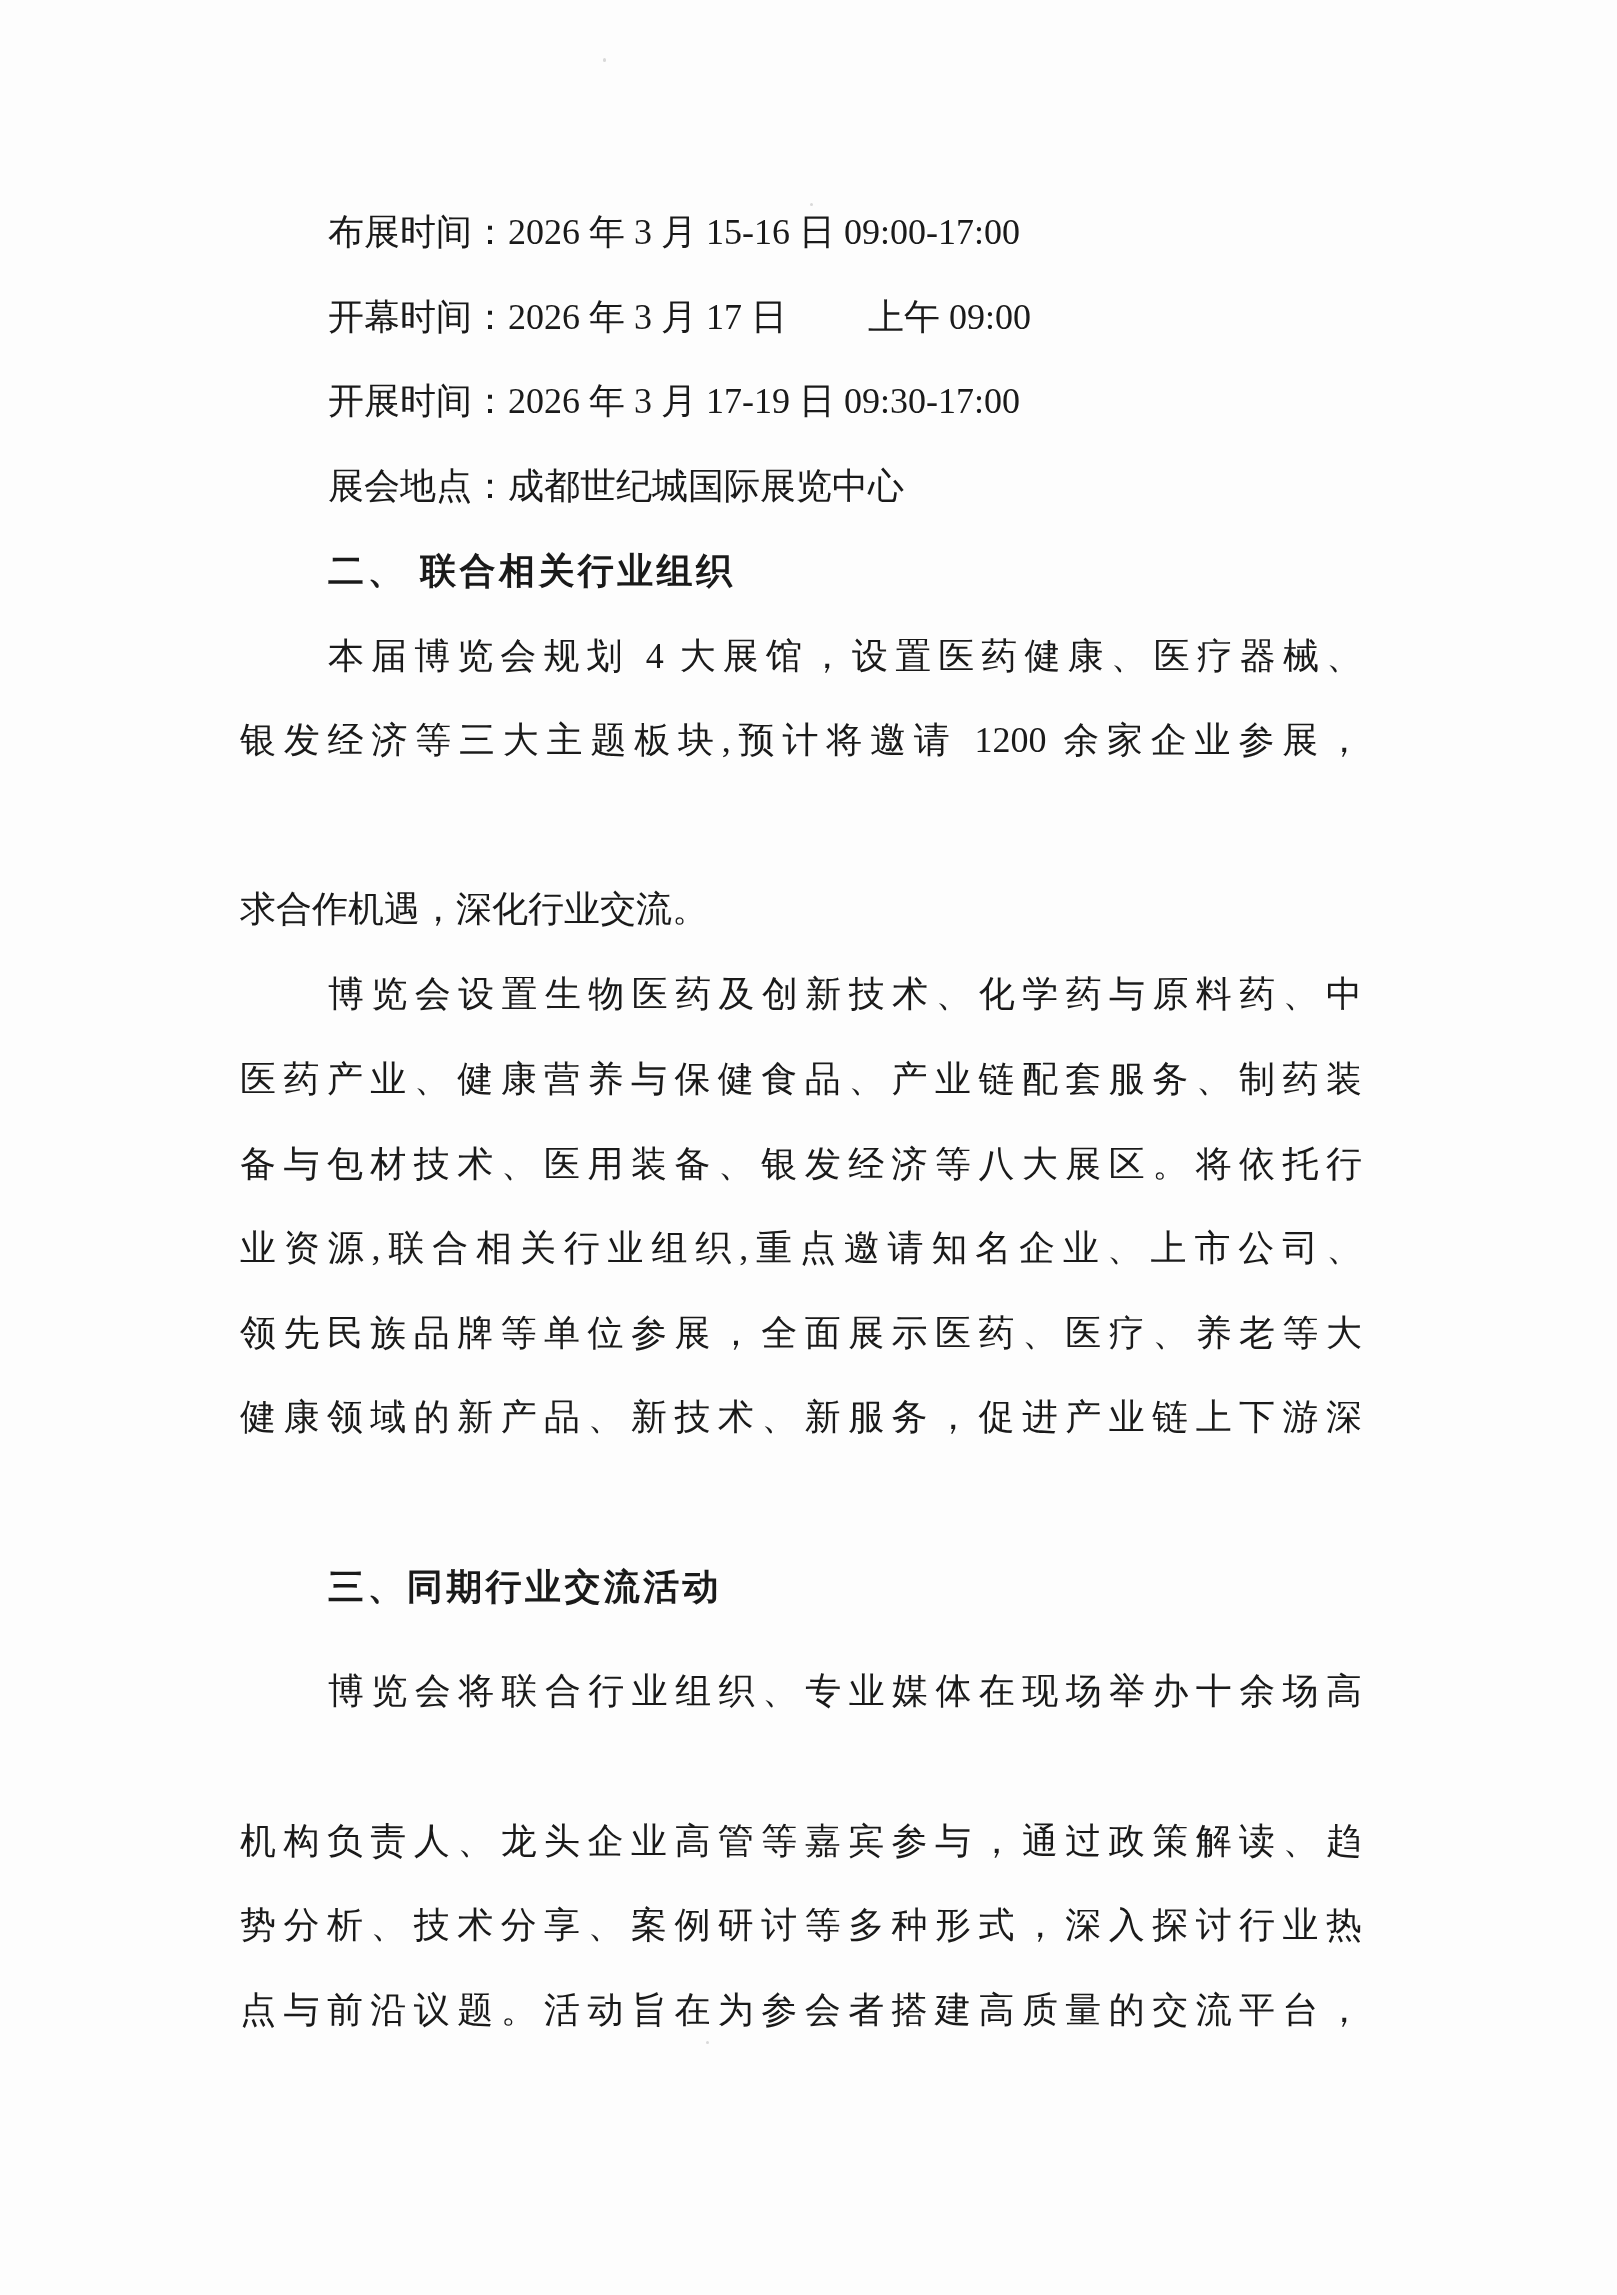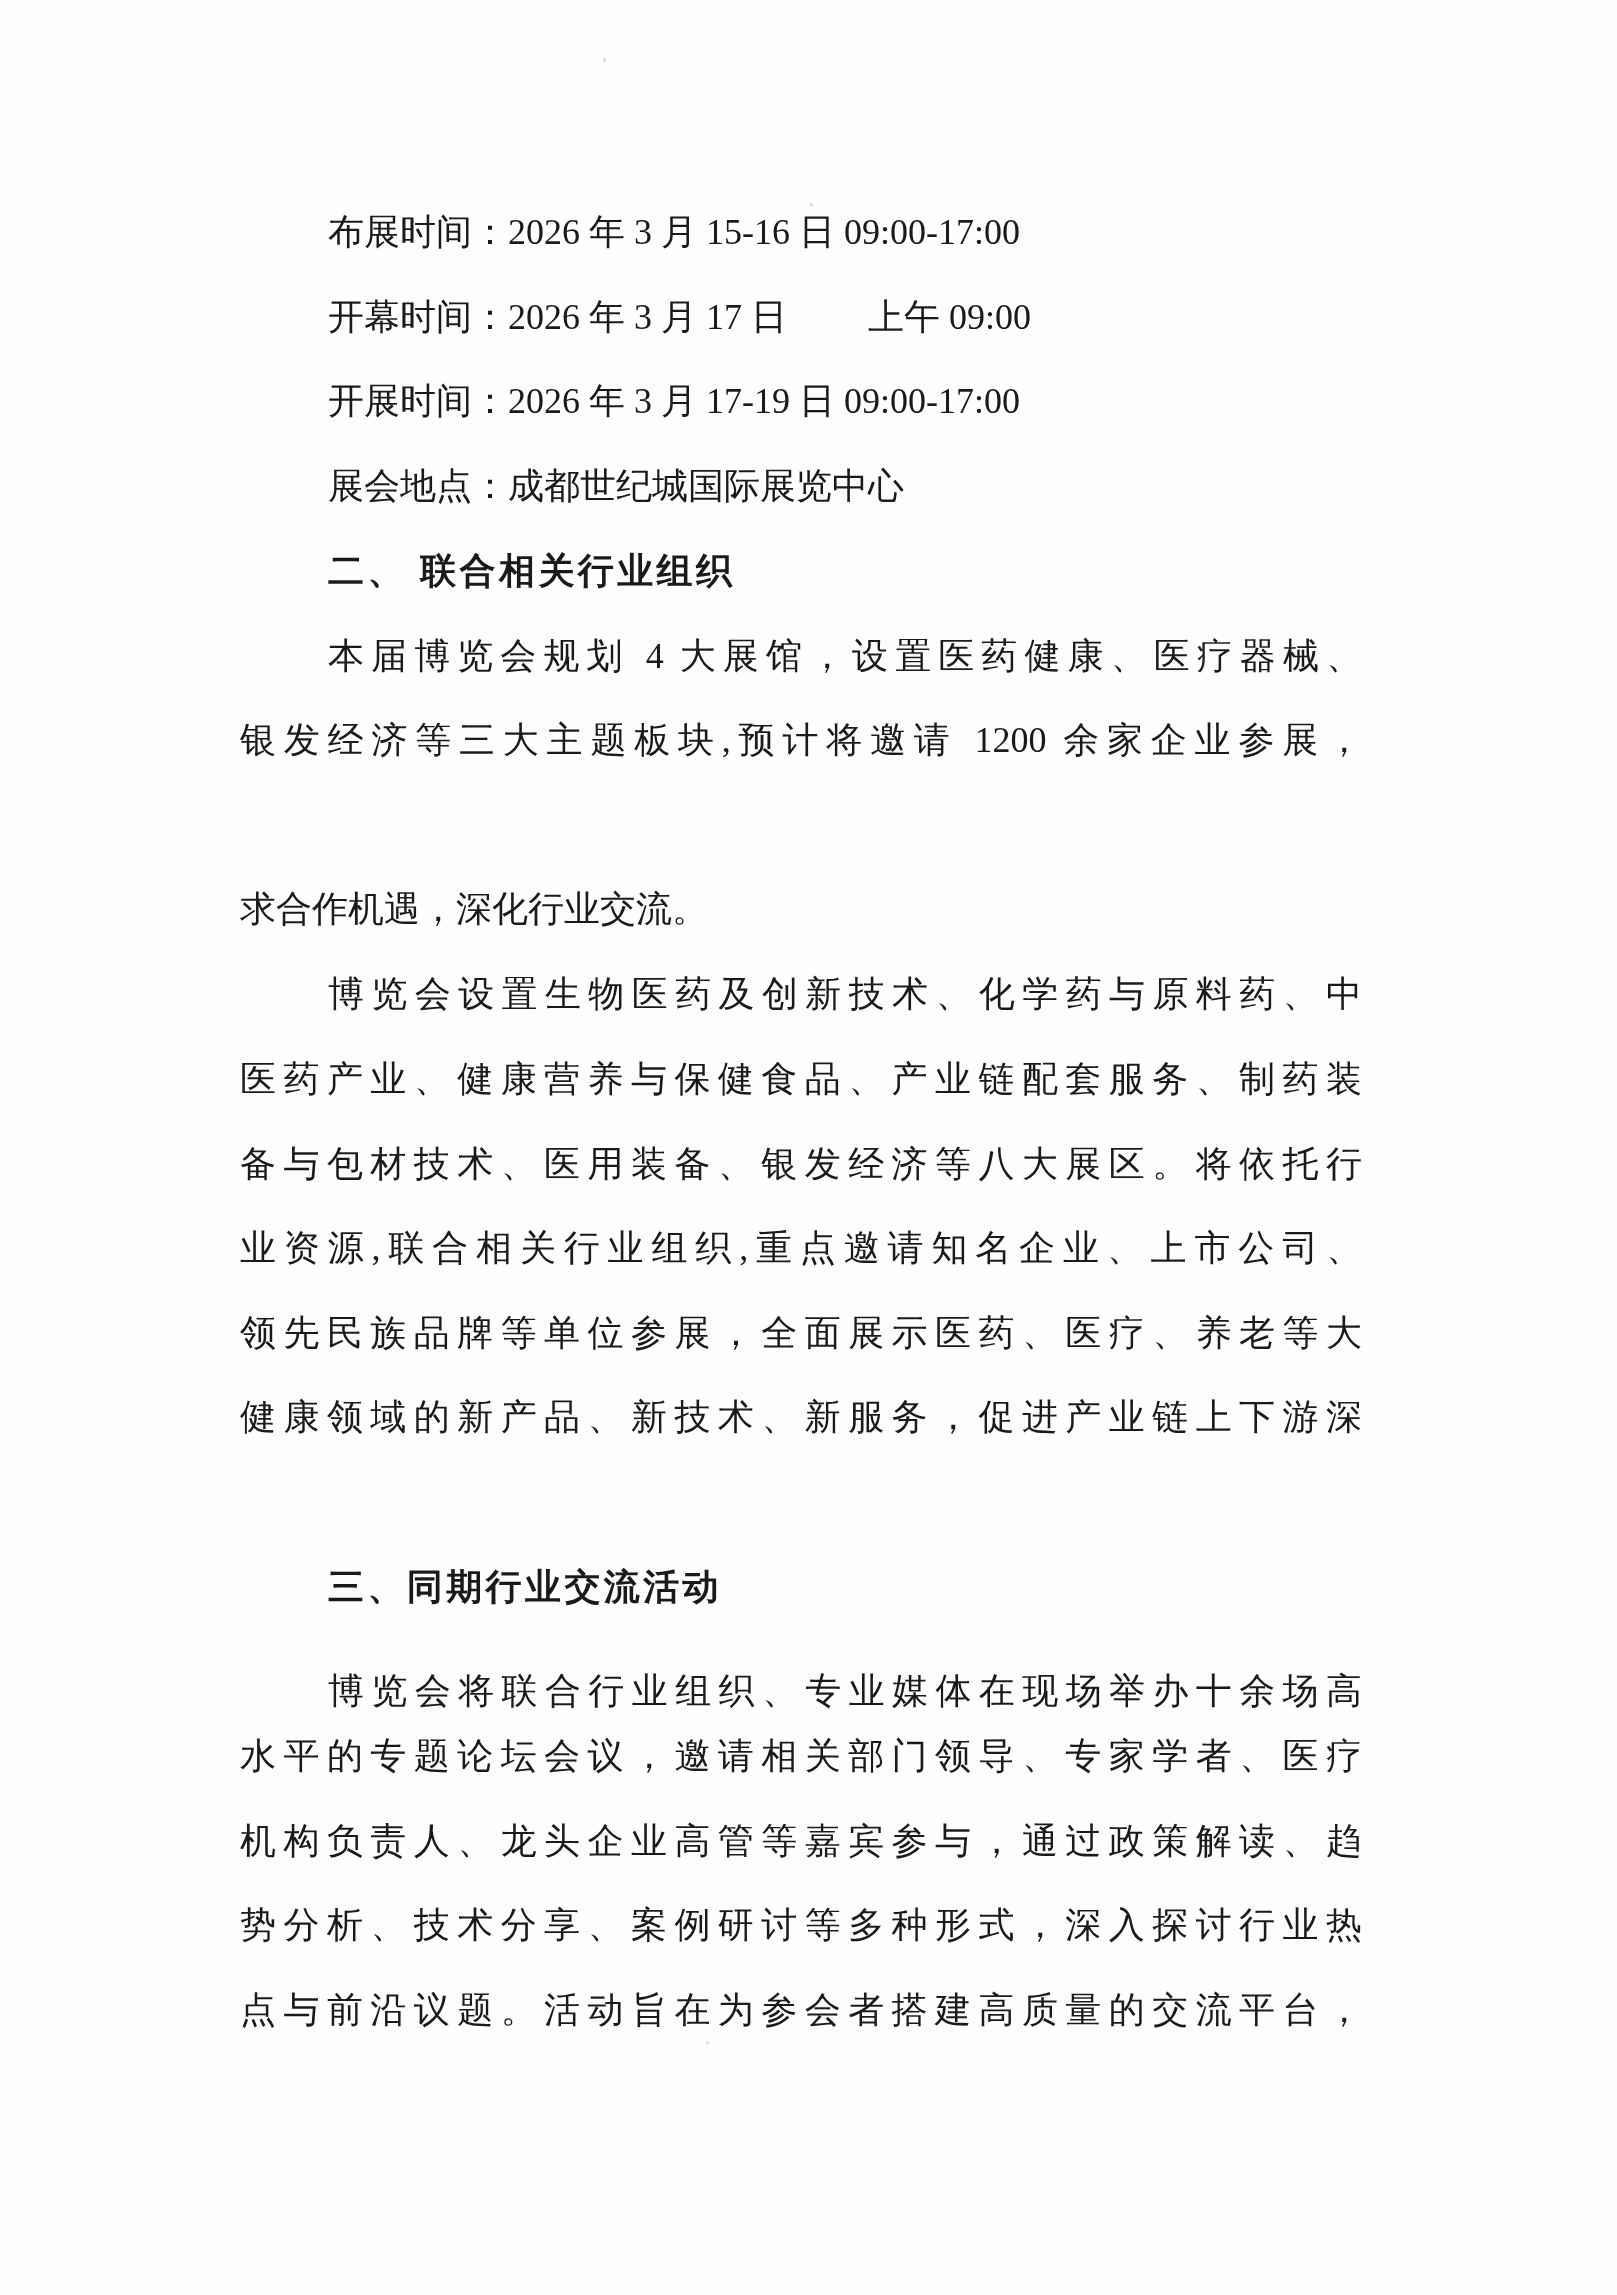--- a/index.html
+++ b/index.html
@@ -67,35 +67,34 @@
     background: #d9d9d9;
   }
 </style>
 </head>
 <body>
 
 <div class="page">
   <div class="doc-body">
       <div class="line info" style="top: 214px;">布展时间：2026 年 3 月 15-16 日 09:00-17:00</div>
       <div class="line info" style="top: 299px;">开幕时间：2026 年 3 月 17 日　　 上午 09:00</div>
-      <div class="line info" style="top: 383px;">开展时间：2026 年 3 月 17-19 日 09:00-17:00</div>
+      <div class="line info" style="top: 383px;">开展时间：2026 年 3 月 17-19 日 09:30-17:00</div>
       <div class="line info" style="top: 468px;">展会地点：成都世纪城国际展览中心</div>
       <div class="line heading" style="top: 553px;">二、 联合相关行业组织</div>
       <div class="line para-first" style="top: 638px;">本届博览会规划 4 大展馆，设置医药健康、医疗器械、</div>
       <div class="line body" style="top: 722px;">银发经济等三大主题板块,预计将邀请 1200 余家企业参展，</div>
       <div class="line body-end" style="top: 891px;">求合作机遇，深化行业交流。</div>
       <div class="line para-first" style="top: 976px;">博览会设置生物医药及创新技术、化学药与原料药、中</div>
       <div class="line body" style="top: 1061px;">医药产业、健康营养与保健食品、产业链配套服务、制药装</div>
       <div class="line body" style="top: 1230px;">业资源,联合相关行业组织,重点邀请知名企业、上市公司、</div>
       <div class="line body" style="top: 1146px;">备与包材技术、医用装备、银发经济等八大展区。将依托行</div>
       <div class="line body" style="top: 1315px;">领先民族品牌等单位参展，全面展示医药、医疗、养老等大</div>
       <div class="line body" style="top: 1399px;">健康领域的新产品、新技术、新服务，促进产业链上下游深</div>
       <div class="line heading" style="top: 1569px;">三、同期行业交流活动</div>
       <div class="line para-first" style="top: 1654px; margin-top: 19px;">博览会将联合行业组织、专业媒体在现场举办十余场高</div>
-      <div class="line body" style="top: 1738px;">水平的专题论坛会议，邀请相关部门领导、专家学者、医疗</div>
       <div class="line body" style="top: 1823px;">机构负责人、龙头企业高管等嘉宾参与，通过政策解读、趋</div>
       <div class="line body" style="top: 1907px;">势分析、技术分享、案例研讨等多种形式，深入探讨行业热</div>
       <div class="line body" style="top: 1992px;">点与前沿议题。活动旨在为参会者搭建高质量的交流平台，</div>
     </div>
   <div class="speck" style="left:603px; top:58px;  width:3.4px; height:4.2px;"></div>
   <div class="speck" style="left:810px; top:203px; width:3.4px; height:3.4px;"></div>
   <div class="speck" style="left:706px; top:2041px; width:3.4px; height:3.4px;"></div>
 </div>
 
 

